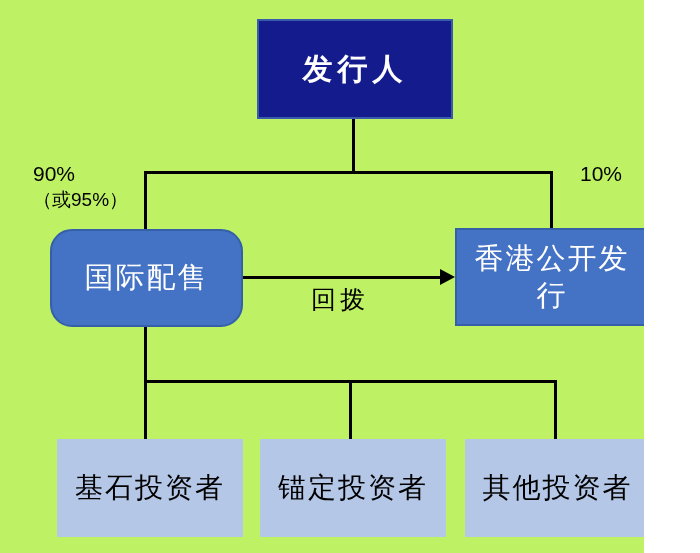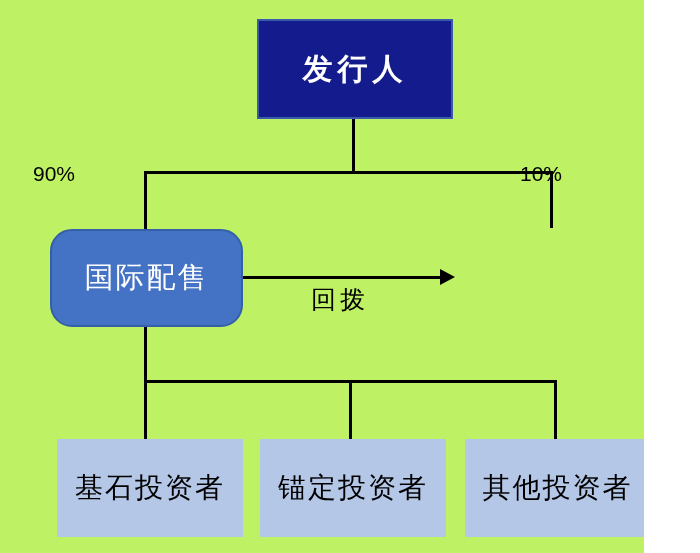--- a/index.html
+++ b/index.html
@@ -69,21 +69,21 @@
   .pct {
     position: absolute;
     text-align: left;
     color: var(--text-dark);
     font-family: "Liberation Sans", sans-serif;
     line-height: 26px;
   }
   .pct .l1 { font-size: 21px; }
   .pct .l2 { font-size: 19px; }
   .pct-left  { left: 33px;  top: 161px; width: 114px; }
-  .pct-right { left: 520px; top: 161px; width: 100px; }
+  .pct-right { left: 580px; top: 161px; width: 100px; }
   .clawback-label {
     position: absolute;
     left: 280px; top: 283px; width: 120px;
     text-align: center;
     color: var(--text-dark);
     font-size: 25px; letter-spacing: 4px;
   }
 </style>
 </head>
 <body>
@@ -104,35 +104,39 @@
   <div class="arrowhead"></div>
 
   <div class="node node-issuer">
     <span>发行人</span>
   </div>
 
   <div class="node node-mid node-intl">
     <span>国际配售</span>
   </div>
 
+  <div class="node node-mid node-hk">
+    <span>香港公开发行</span>
+  </div>
 
   <div class="node node-light node-cornerstone">
     <span>基石投资者</span>
   </div>
 
   <div class="node node-light node-anchor">
     <span>锚定投资者</span>
   </div>
 
   <div class="node node-light node-other">
     <span>其他投资者</span>
   </div>
 
   <div class="pct pct-left">
     <div class="l1">90%</div>
+    <div class="l2">（或95%）</div>
   </div>
 
   <div class="pct pct-right">
     <div class="l1">10%</div>
   </div>
 
   <div class="clawback-label">回拨</div>
 
 </div>
 

